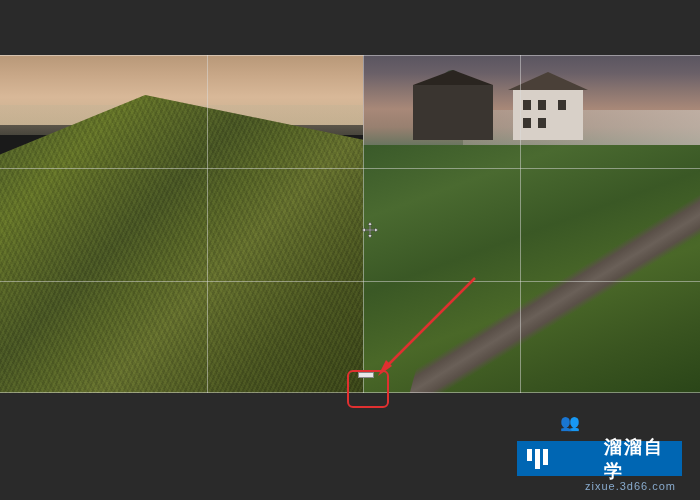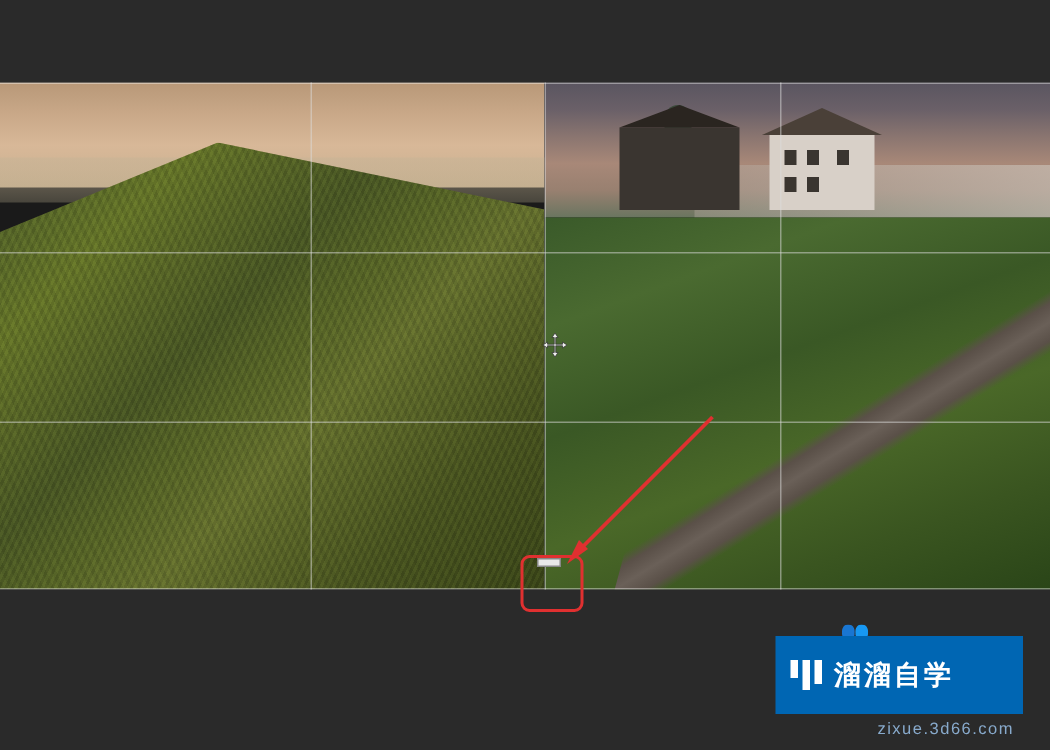--- a/index.html
+++ b/index.html
@@ -235,26 +235,27 @@
       left: 370px;
       width: 120px;
       height: 120px;
       pointer-events: none;
     }
     .watermark {
       position: absolute;
       bottom: 24px;
       right: 18px;
       width: 165px;
-      height: 52px;
+      height: 35px;
       background: #0066b3;
       display: flex;
       align-items: center;
       padding: 0 10px;
       color: #fff;
+      gap: 48px;
     }
     .watermark-bars {
       display: flex;
       gap: 3px;
       margin-right: 8px;
     }
     .wm-bar {
       width: 5px;
       background: #fff;
     }

